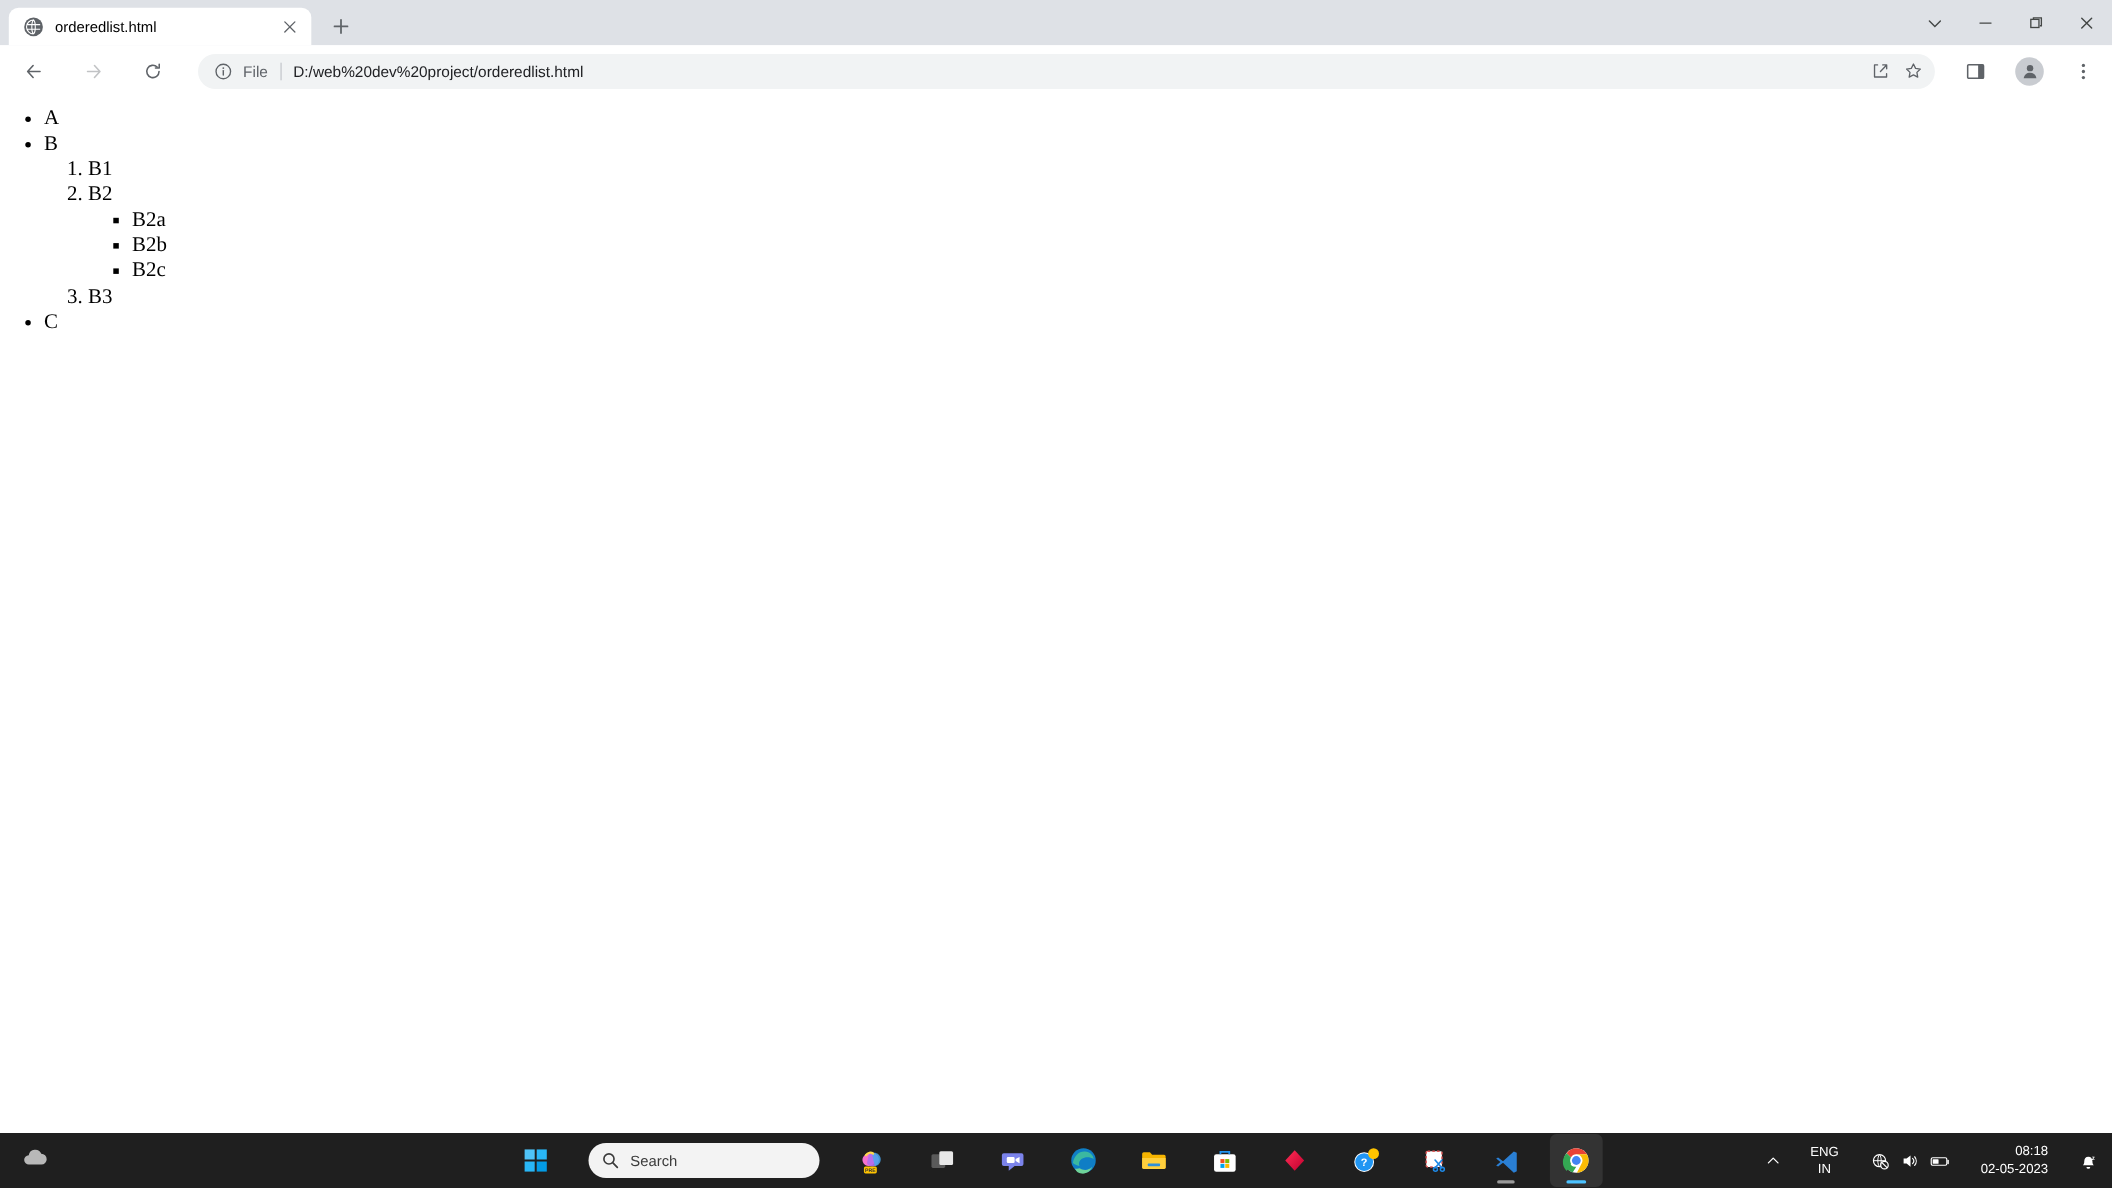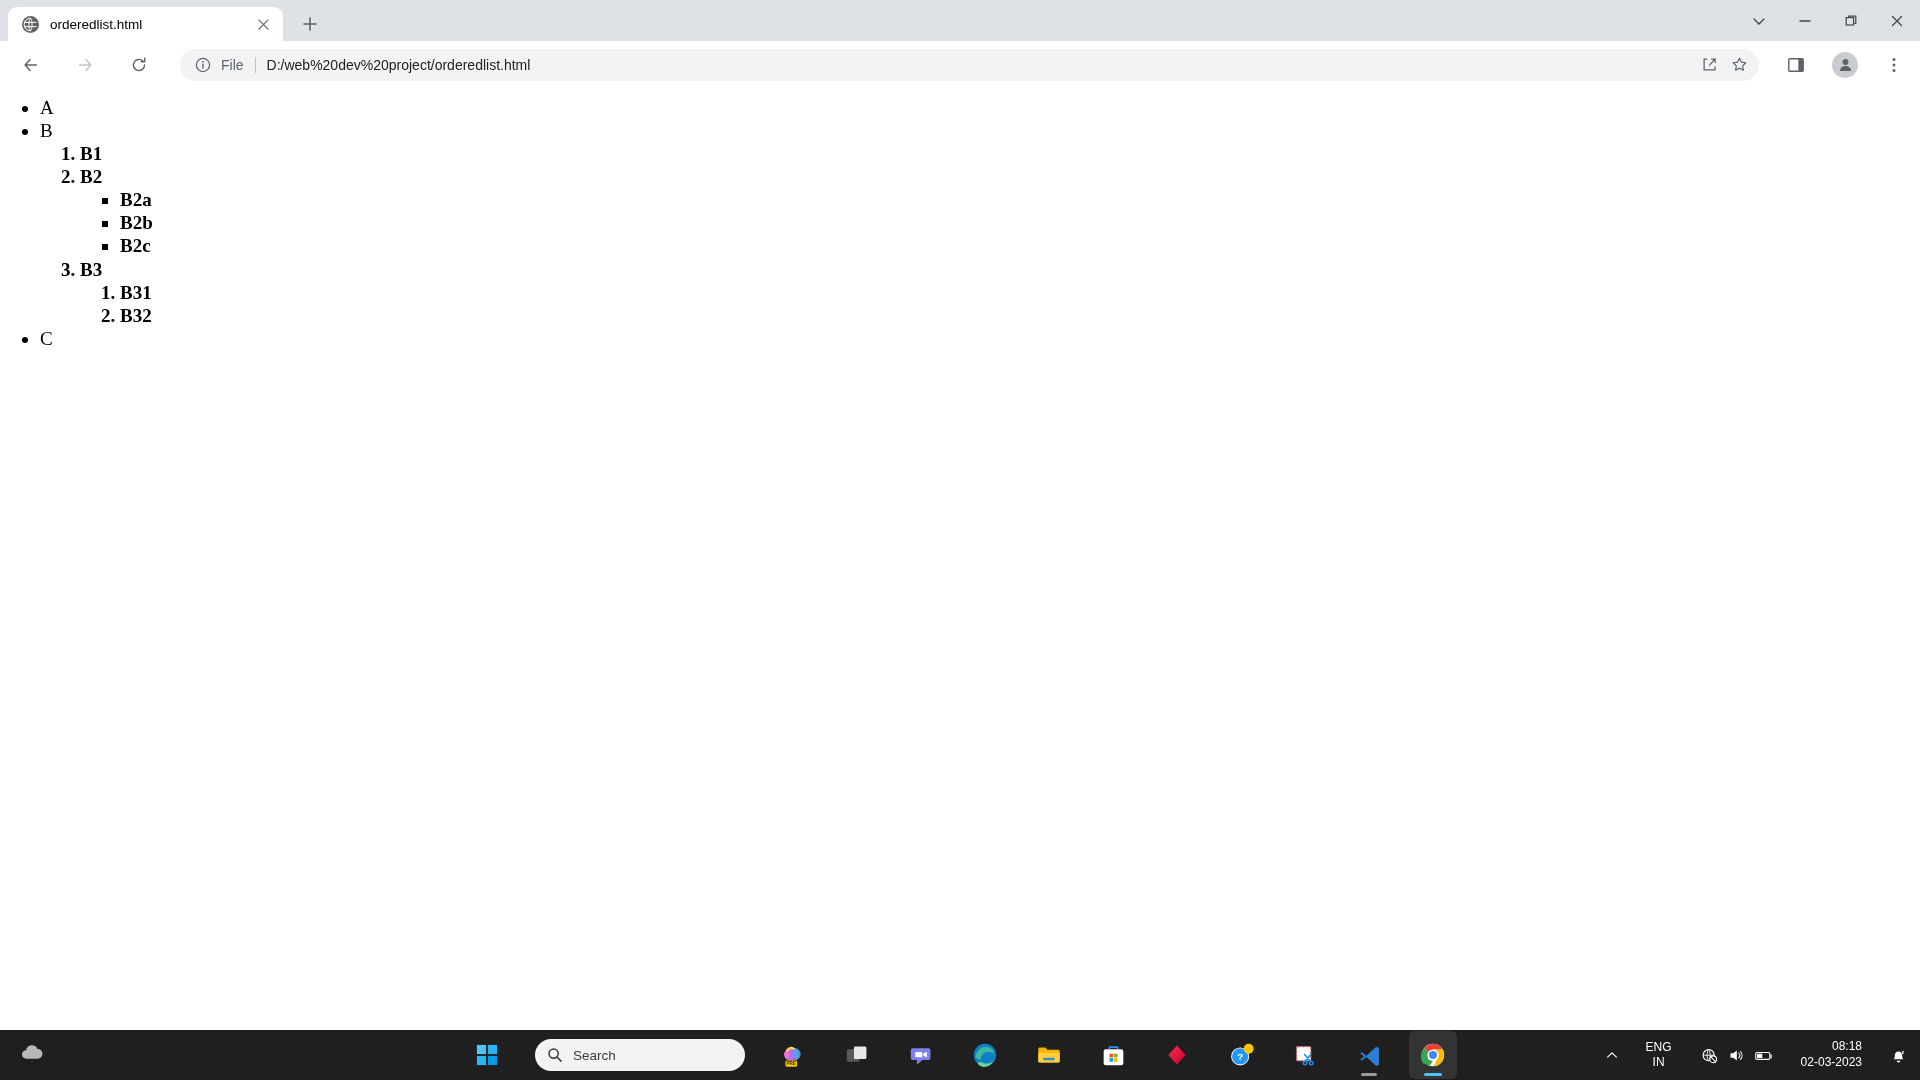--- a/index.html
+++ b/index.html
@@ -102,21 +102,21 @@
 
   
   .viewport {
     height:942px; background:#ffffff; overflow:hidden;
     font-family:"Liberation Serif", serif;
   }
   .viewport ul, .viewport ol { margin:0; padding:0; }
   .viewport > ul { padding-left:40px; padding-top:8px; }
   .viewport ul { list-style-type:disc; }
   .viewport ul ul { list-style-type:square; }
-  .viewport ol { list-style-type:decimal; padding-left:40px;font-weight:bold; }
+  .viewport ol { list-style-type:decimal; padding-left:40px; }
   .viewport ul ul, .viewport ol ol { padding-left:40px; }
   .viewport ol ul { padding-left:40px; }
   .viewport li {
     font-size:19px; color:#000000; line-height:1.215;
     margin:0; padding:0;
   }
 
   
   .taskbar {
     position:absolute; left:0; top:1030px;
@@ -301,24 +301,20 @@
             <ul>
               <li>
                 <span>B2a</span>
               </li>
               <li>B2b</li>
               <li>B2c</li>
             </ul>
           </li>
           <li>
             <span>B3</span>
-            <ol>
-              <li>B31</li>
-              <li>B32</li>
-            </ol>
           </li>
         </ol>
       </li>
       <li>C</li>
     </ul>
   </div>
 </div>
 
 <div class="taskbar">
 
@@ -484,21 +480,21 @@
         <svg viewBox="0 0 24 20" width="20" height="17">
           <rect x="2" y="6.4" width="17" height="8.2" rx="1.7" stroke="#ffffff" stroke-width="1.3" fill="none"></rect>
           <rect x="3.6" y="8" width="6.4" height="5" rx="0.7" fill="#ffffff"></rect>
           <path d="M20.4 9.4v3.4" stroke="#ffffff" stroke-width="1.6" stroke-linecap="round"></path>
         </svg>
       </span>
     </div>
 
     <div class="clock">
       <span>08:18</span>
-      <span>02-03-2023</span>
+      <span>02-05-2023</span>
     </div>
 
     <div class="bell">
       <svg viewBox="0 0 22 22" width="19" height="19">
         <path d="M5.2 15.4c1.2-1 1.5-2.2 1.5-4.2 0-2.8 1.5-4.8 4.3-4.8s4.3 2 4.3 4.8c0 2 .3 3.2 1.5 4.2z" fill="#ffffff"></path>
         <path d="M9 17.2a2 2 0 004 0z" fill="#ffffff"></path>
         <text x="14.5" y="9.6" font-size="6.6" font-family="Liberation Sans, sans-serif" font-weight="bold" fill="#ffffff">z</text>
       </svg>
     </div>
   </div>

